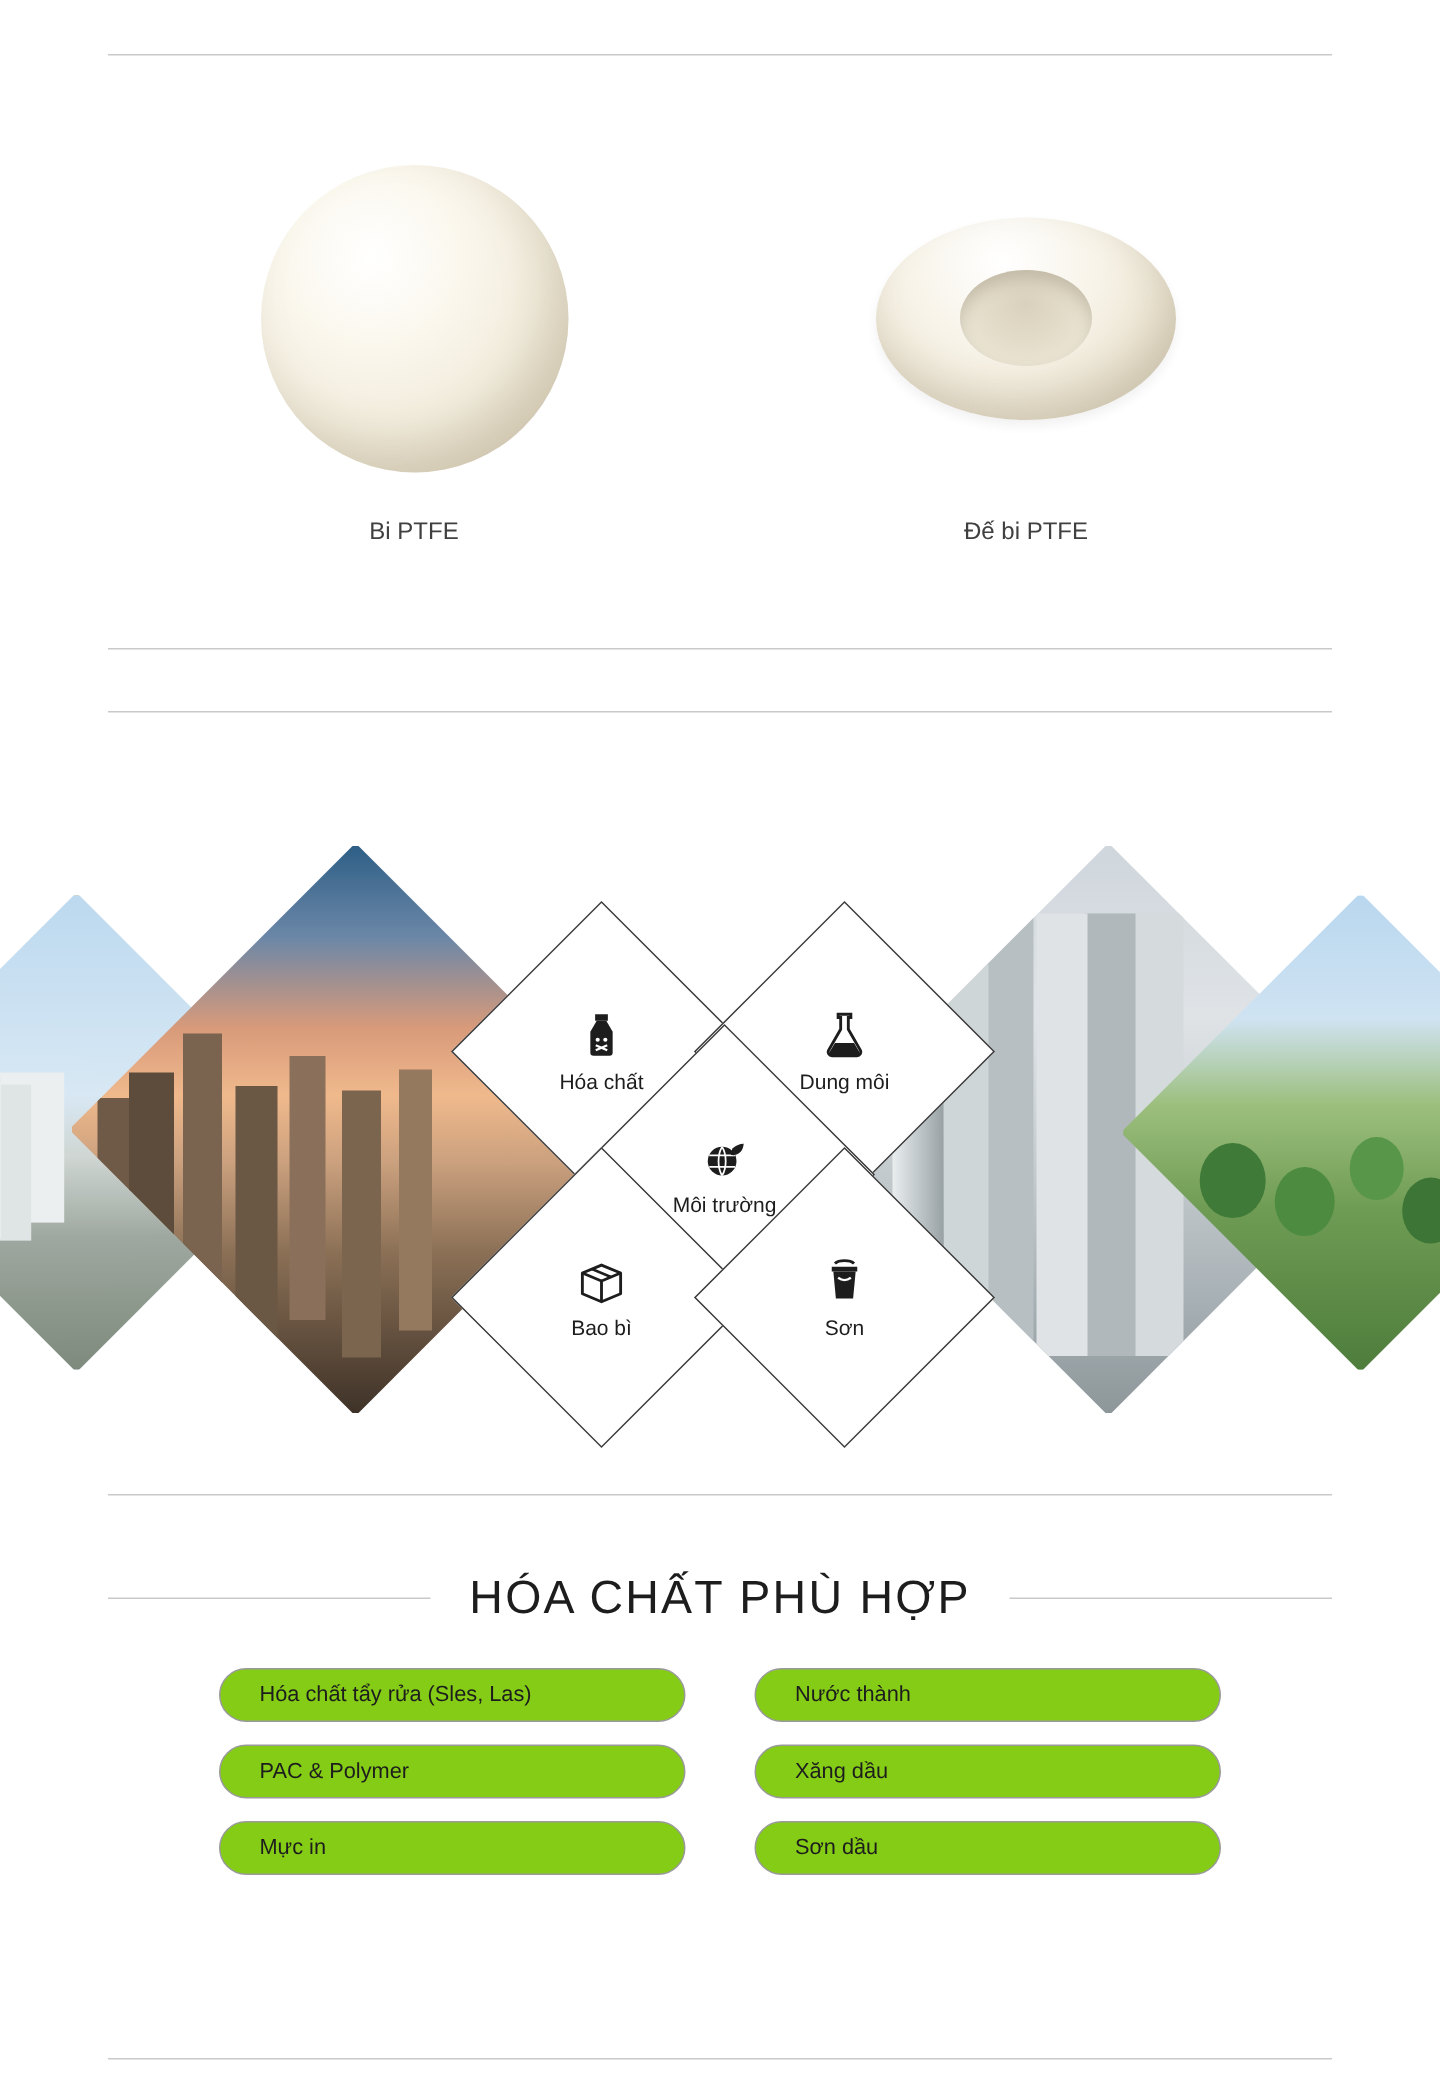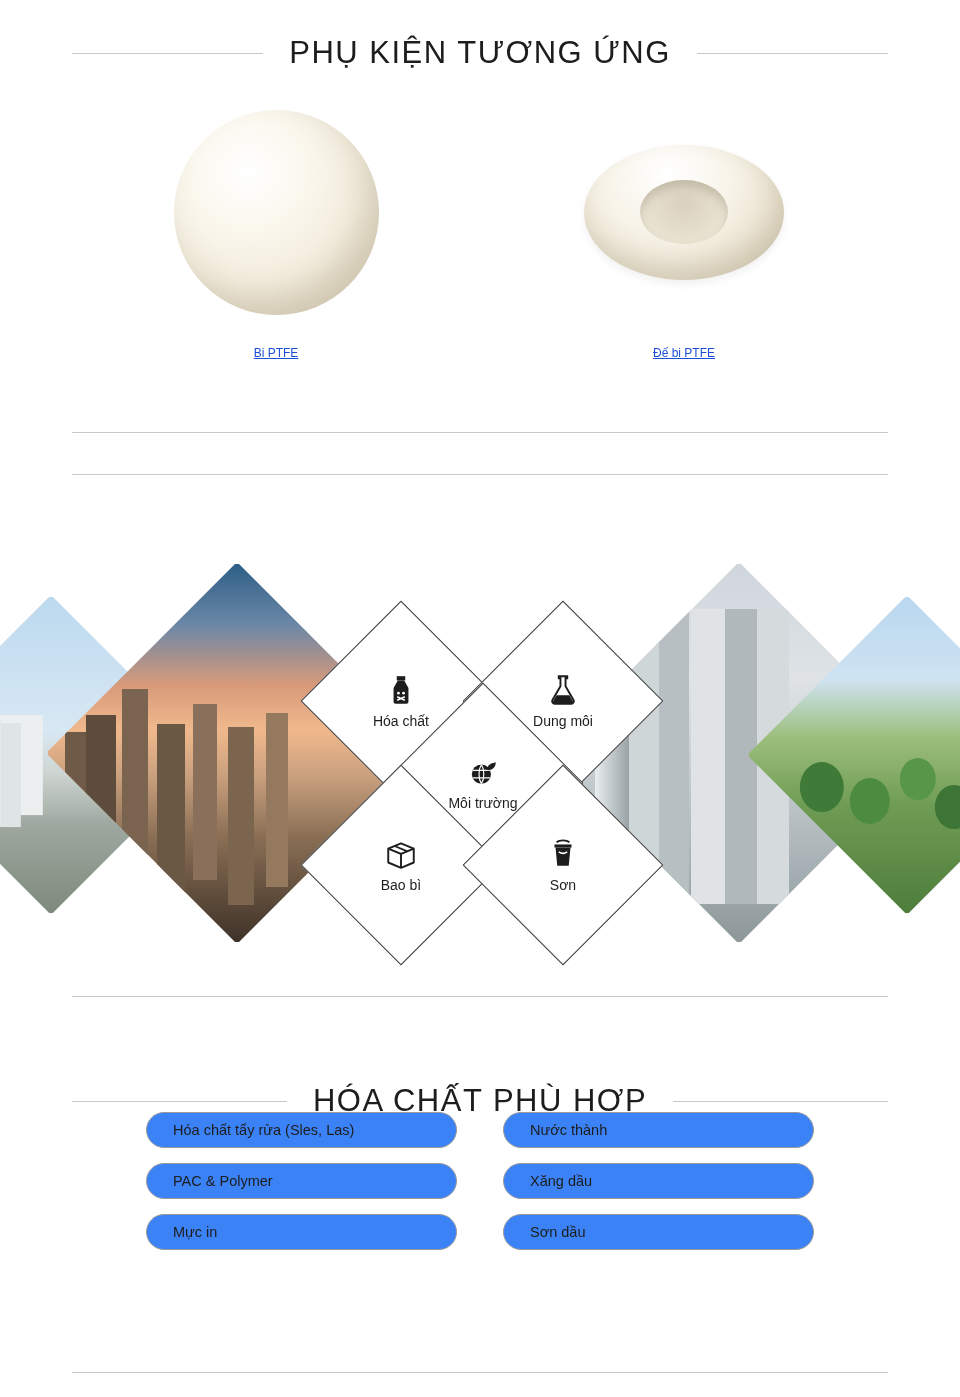--- a/index.html
+++ b/index.html
@@ -70,24 +70,23 @@
     justify-content: flex-start;
   }
   .acc-figure {
     height: 240px;
     display: flex;
     align-items: center;
     justify-content: center;
     width: 100%;
   }
   .acc-caption {
-    font-size: 12px;
-    color: #1d4ed8;
+    font-size: 16px;
+    color: #404040;
     margin-top: 14px;
-    text-decoration: underline;
   }
 
   
   .ptfe-ball {
     width: 205px;
     height: 205px;
     border-radius: 50%;
     background:
       radial-gradient(circle at 36% 30%, #ffffff 0%, #fbf8ef 28%, #f2ecdc 58%, #e3dac4 82%, #cfc5ad 100%);
     box-shadow: inset -14px -18px 30px rgba(120,110,85,0.18);
@@ -267,52 +266,51 @@
   .icon-dia .label {
     font-size: 14px;
     color: #1d1d1d;
     white-space: nowrap;
   }
   .icon-glyph { width: 34px; height: 34px; display: block; }
 
   #divider-app { top: 996px; }
 
   
-  #chemicals-heading { position: absolute; left: 0; right: 0; top: 1084px; }
+  #chemicals-heading { position: absolute; left: 0; right: 0; top: 1048px; }
 
   .pill-grid {
     position: absolute;
     top: 1112px;
     left: 146px;
     right: 146px;
     display: grid;
     grid-template-columns: 1fr 1fr;
     column-gap: 46px;
     row-gap: 15px;
   }
   .pill {
     height: 36px;
     border: 1px solid #9a9a9a;
     border-radius: 18px;
     display: flex;
     align-items: center;
     padding-left: 26px;
     font-size: 14.5px;
     color: #1d1d1d;
-    background: #3b82f6;
+    background: #84cc16;
   }
 
   #divider-bottom { top: 1372px; }
 </style>
 </head>
 <body>
 
 <div class="section-heading" id="accessories-heading">
   <div class="rule"></div>
-  <span class="title">PHỤ KIỆN TƯƠNG ỨNG</span>
 </div>
 
 <div class="acc-row">
 
   <div class="acc-item">
     <div class="acc-figure">
       <div class="ptfe-ball"></div>
     </div>
     <div class="acc-caption">Bi PTFE</div>
   </div>

